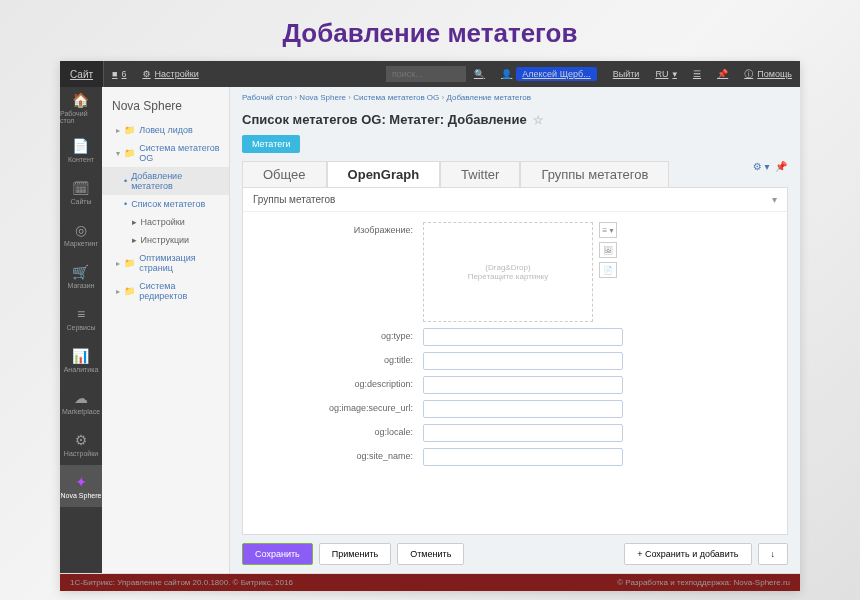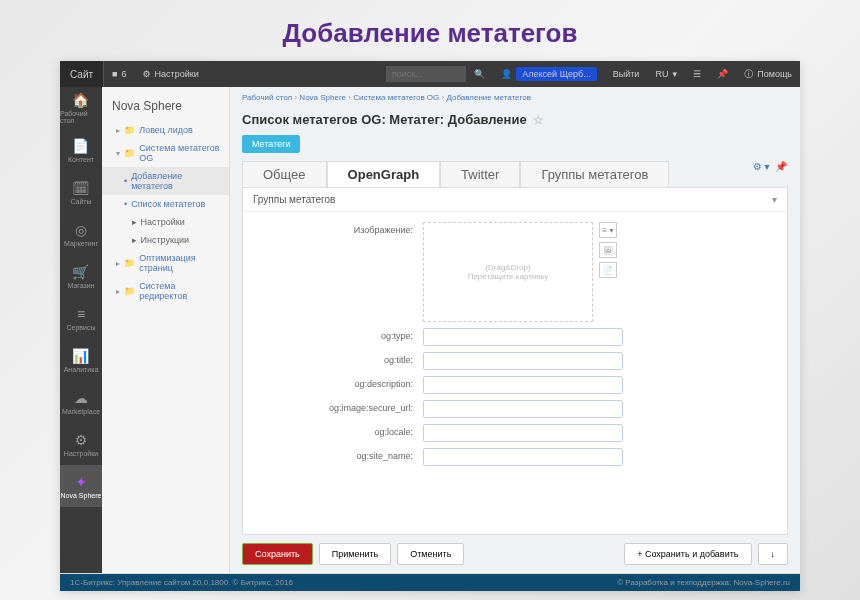--- a/index.html
+++ b/index.html
@@ -1,19 +1,19 @@
 <!DOCTYPE html>
 <html><head>
 <meta charset="utf-8">
 <style>
 * { margin: 0; padding: 0; box-sizing: border-box; font-family: Arial, sans-serif; }
 body { background: linear-gradient(135deg, #e8e8e8 0%, #f5f5f5 50%, #e0e0e0 100%); width: 860px; height: 600px; overflow: hidden; }
 .page-title { text-align: center; color: #5b2c8f; font-size: 26px; font-weight: bold; padding: 18px 0 12px; }
 .app-window { margin: 0 auto; width: 740px; height: 530px; background: #fff; box-shadow: 0 2px 10px rgba(0,0,0,0.15); position: relative; font-size: 10px; }
-.topbar { height: 26px; background: #3a3a3a; display: flex; align-items: center; color: #ccc; }
+.topbar { height: 26px; background: #3a3a3a; display: flex; align-items: center; color: #ccc; text-decoration: underline; }
 .topbar-btn-dark { padding: 0 10px; height: 100%; display: flex; align-items: center; font-size: 10px; background: #2a2a2a; border-right: 1px solid #555; }
 .topbar-btn-light { padding: 0 10px; height: 100%; display: flex; align-items: center; font-size: 10px; background: #fff; color: #333; font-weight: bold; }
 .topbar-item { padding: 0 8px; display: flex; align-items: center; gap: 4px; font-size: 9px; }
 .topbar-search { margin-left: auto; }
 .topbar-search input { background: #555; border: none; color: #fff; padding: 2px 6px; font-size: 9px; width: 80px; height: 16px; }
 .topbar-user { background: #1d4ed8; padding: 2px 6px; border-radius: 2px; font-size: 9px; }
 .main-area { display: flex; height: calc(100% - 26px - 18px); }
 .left-rail { width: 42px; background: #3a3a3a; display: flex; flex-direction: column; }
 .rail-item { height: 42px; display: flex; flex-direction: column; align-items: center; justify-content: center; color: #999; font-size: 7px; gap: 2px; cursor: pointer; }
 .rail-item.active { background: #555; color: #fff; }
@@ -41,23 +41,23 @@
 .form-area { padding: 10px 20px; }
 .form-row { display: flex; align-items: flex-start; margin-bottom: 6px; }
 .form-label { width: 160px; text-align: right; padding-right: 10px; font-size: 9px; color: #666; padding-top: 3px; }
 .form-input { flex: 0 0 200px; }
 .form-input input { width: 100%; border: 1px solid #c0d0e0; padding: 2px 4px; font-size: 9px; height: 18px; border-radius: 2px; }
 .dropzone { width: 170px; height: 100px; border: 1px dashed #ccc; display: flex; flex-direction: column; align-items: center; justify-content: center; font-size: 8px; color: #bbb; }
 .dropzone-tools { display: flex; flex-direction: column; gap: 4px; margin-left: 6px; }
 .tool-btn { width: 18px; height: 16px; border: 1px solid #ccc; background: #fff; font-size: 8px; display: flex; align-items: center; justify-content: center; color: #888; }
 .button-bar { padding: 8px 12px; display: flex; gap: 6px; align-items: center; }
 .btn { padding: 5px 12px; font-size: 9px; border: 1px solid #ccc; background: #fff; border-radius: 2px; cursor: pointer; }
-.btn.primary { background: #b91c1c; color: #fff; border-color: #7cb342; }
+.btn.primary { background: #8b5cf6; color: #fff; border-color: #7cb342; }
 .btn-right { margin-left: auto; display: flex; gap: 6px; }
-.footer { height: 18px; background: #0c4a6e; border-top: 1px solid #ddd; display: flex; align-items: center; padding: 8px 10px; font-size: 8px; color: #999; justify-content: space-between; }
+.footer { height: 18px; background: #7f1d1d; border-top: 1px solid #ddd; display: flex; align-items: center; padding: 8px 10px; font-size: 8px; color: #999; justify-content: space-between; }
 </style>
 </head>
 <body>
 
 <div class="page-title">Добавление метатегов</div>
 
 <div class="app-window">
   <div class="topbar">
     <div class="topbar-btn-dark">Сайт</div>
     <div class="topbar-item">

